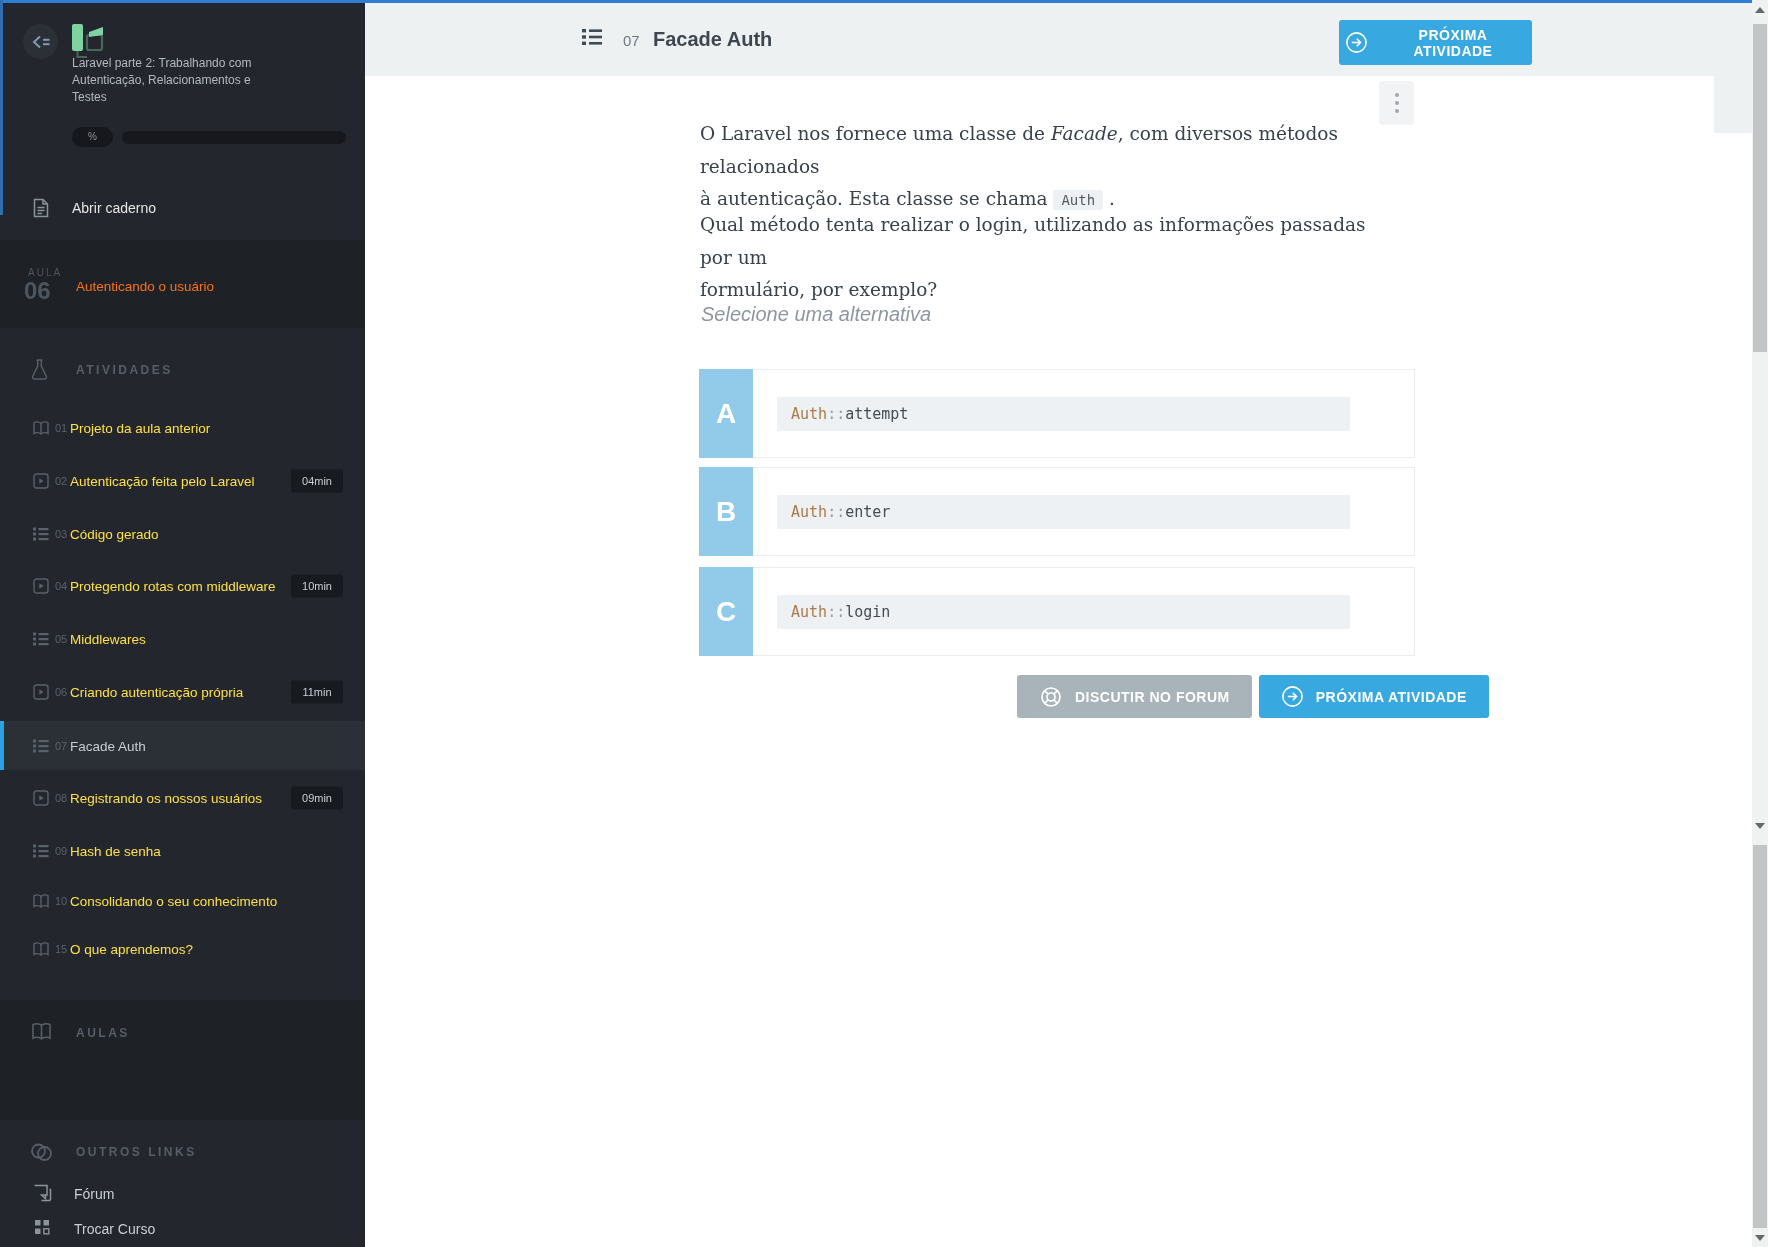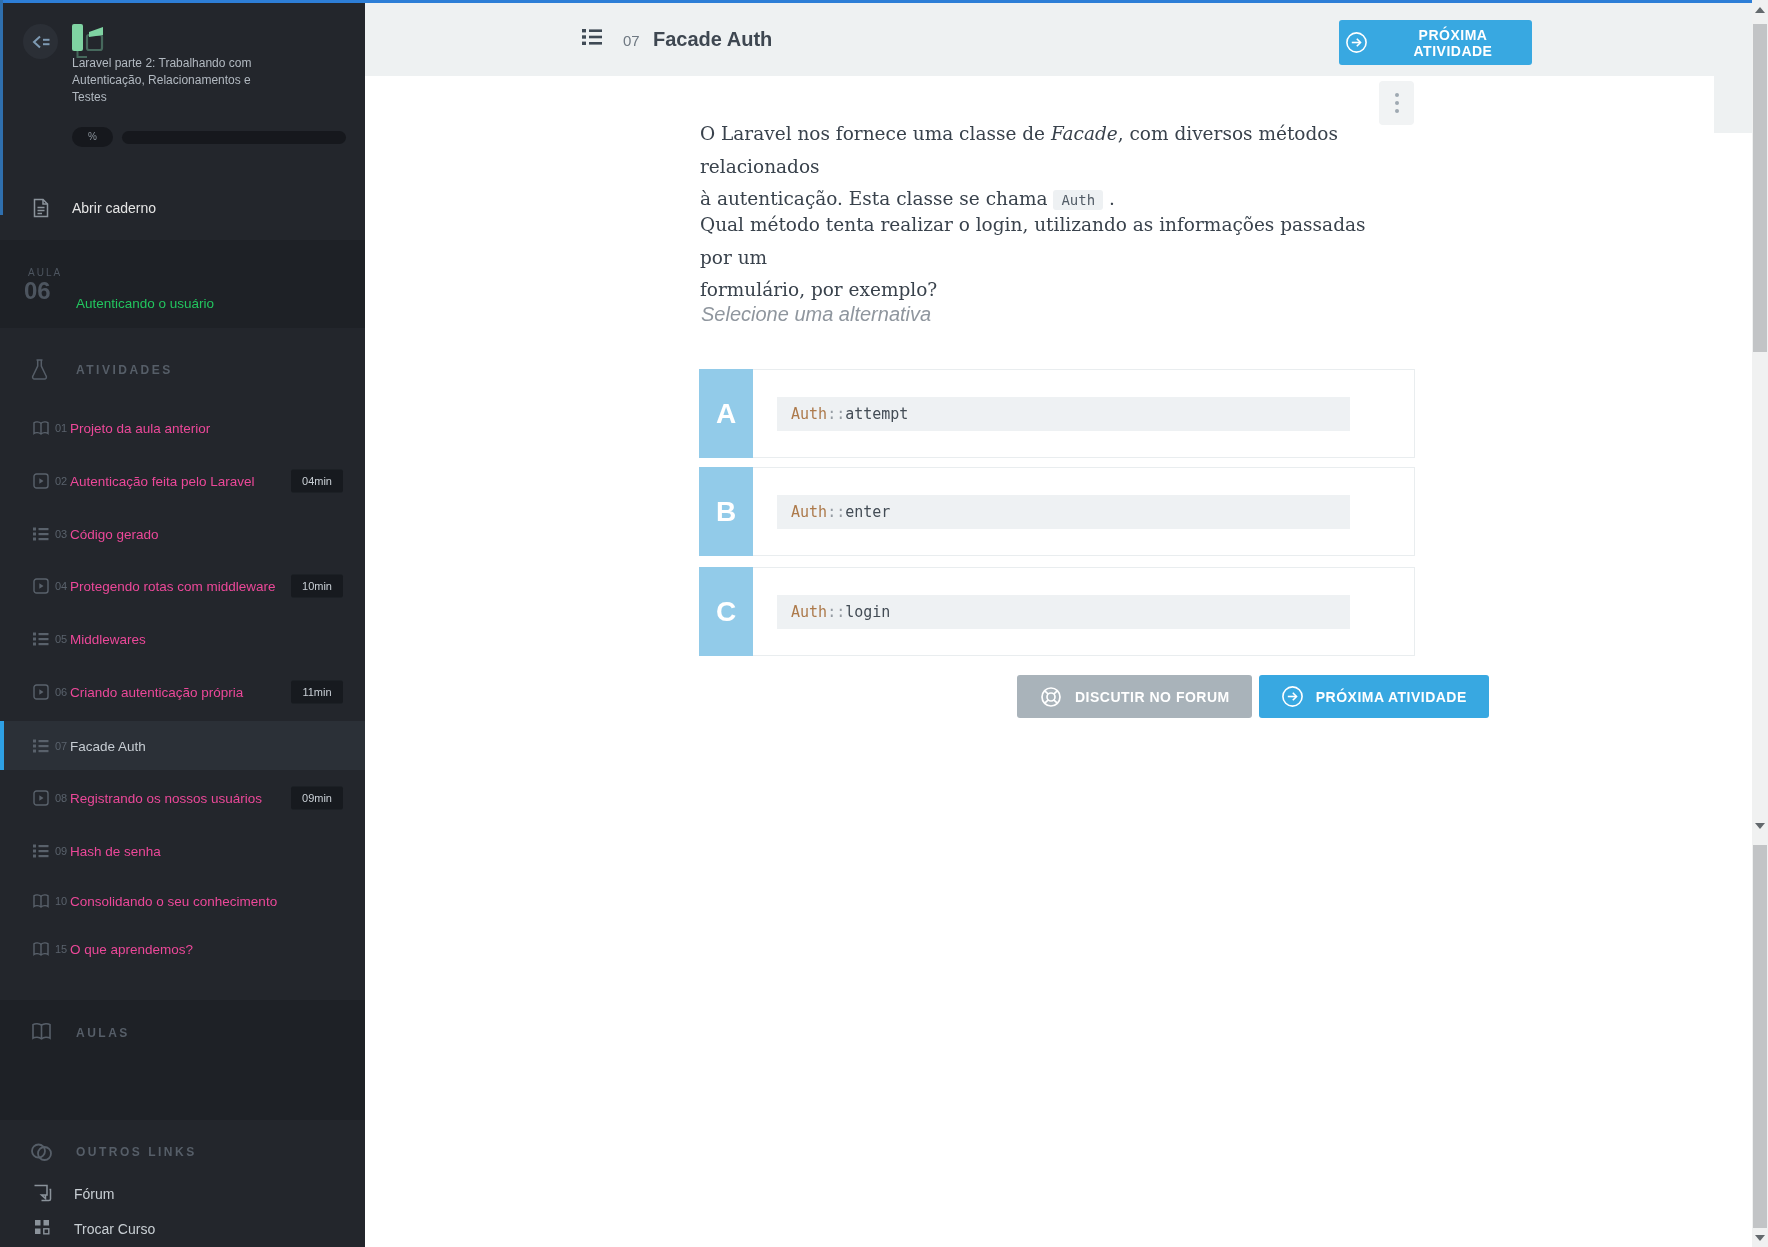--- a/index.html
+++ b/index.html
@@ -19,32 +19,32 @@
   .pct-pill{position:absolute;left:72px;top:124px;width:41px;height:20px;border-radius:10px;background:#16181d;
             color:#8d959d;font-size:10px;text-align:center;line-height:20px;}
   .progress-track{position:absolute;left:122px;top:128px;width:224px;height:13px;border-radius:7px;background:#16181d;}
   .notebook-row{position:absolute;left:0;top:189px;width:365px;height:36px;cursor:pointer;}
   .notebook-row .nb-icon{position:absolute;left:33px;top:6px;color:#8b939b;}
   .notebook-row .nb-label{position:absolute;left:72px;top:8px;font-size:14px;color:#e5e5e5;}
 
   .aula-banner{position:absolute;left:0;top:237px;width:365px;height:88px;background:#1e2126;}
   .aula-kicker{position:absolute;left:28px;top:27px;font-size:10px;letter-spacing:2px;color:#4d555f;}
   .aula-number{position:absolute;left:24px;top:37px;font-size:24px;font-weight:bold;color:#4d555f;}
-  .aula-title{position:absolute;left:76px;top:39px;font-size:13.5px;color:#22c55e;margin-top:17px;}
+  .aula-title{position:absolute;left:76px;top:39px;font-size:13.5px;color:#f97316;}
 
   .side-header{position:absolute;left:0;width:365px;height:26px;}
   .side-header .sh-icon{position:absolute;left:31px;top:0;color:#565e68;}
   .side-header .sh-label{position:absolute;left:76px;top:4px;font-size:12px;letter-spacing:2.5px;color:#565e68;font-weight:bold;}
 
   .act-row{position:absolute;left:0;width:365px;height:48px;cursor:pointer;}
   .act-row.selected{background:#2b3037;height:49px;}
   .act-row.selected::before{content:"";position:absolute;left:0;top:0;bottom:0;width:4px;background:#2ea0e4;}
   .act-icon{position:absolute;left:33px;top:50%;transform:translateY(-50%);color:#59616b;display:flex;}
   .act-num{position:absolute;left:55px;top:50%;transform:translateY(-50%);font-size:11px;color:#5a626c;}
-  .act-label{position:absolute;left:70px;top:50%;transform:translateY(-50%);font-size:13.5px;color:#ec4899;white-space:nowrap;}
+  .act-label{position:absolute;left:70px;top:50%;transform:translateY(-50%);font-size:13.5px;color:#fde047;white-space:nowrap;}
   .act-row.selected .act-label{color:#c6ccd2;}
   .act-badge{position:absolute;right:22px;top:50%;transform:translateY(-50%);min-width:52px;height:23px;line-height:23px;
              text-align:center;background:#171a1f;color:#c9cfd5;font-size:11px;border-radius:2px;box-sizing:border-box;}
   .act-badge:empty{display:none;}
 
   .aulas-section{position:absolute;left:0;top:997px;width:365px;height:120px;background:#1e2126;}
   .lesson-select{position:absolute;left:18px;top:61px;width:329px;height:42px;background:#14171b;border-radius:2px;
                  cursor:pointer;}
   .lesson-select .ls-value{position:absolute;left:18px;top:13px;font-size:13.5px;color:#e3e6e9;}
   .lesson-select .ls-chevron{position:absolute;right:14px;top:16px;color:#cfd4d8;}

